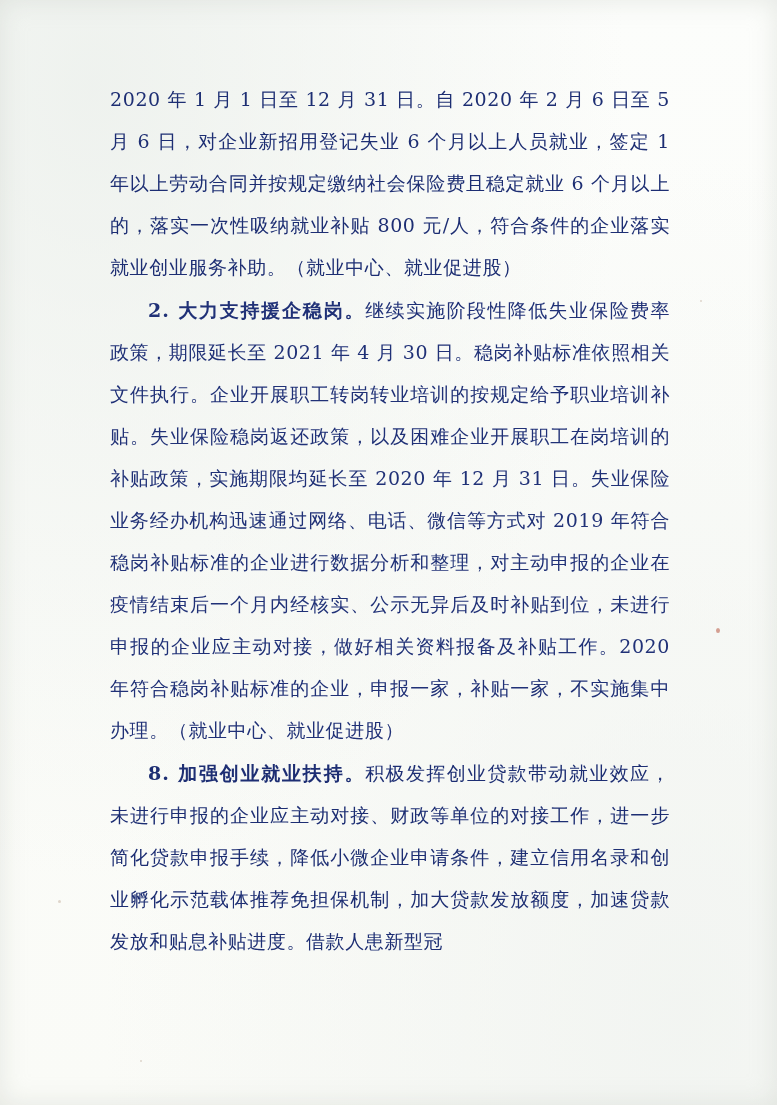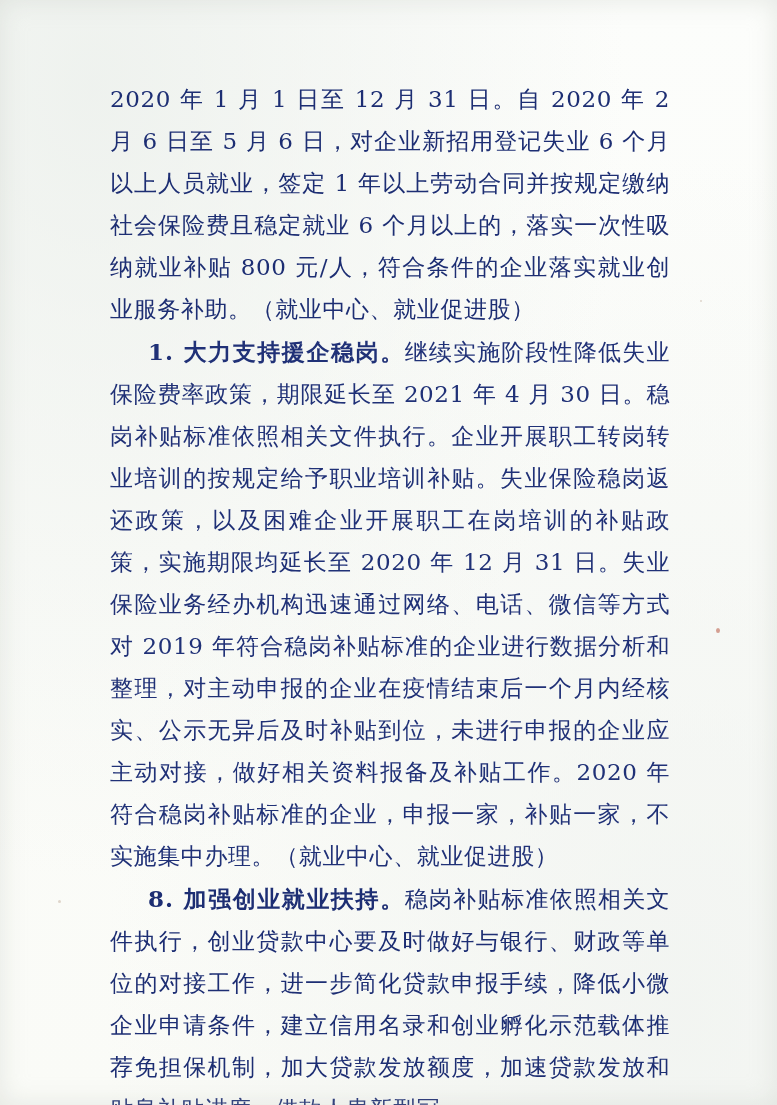--- a/index.html
+++ b/index.html
@@ -31,21 +31,21 @@
   }
   .doc-body {
     position: absolute;
     left: 110px;
     top: 78px;
     width: 560px;
     color: #1b2a6b;
   }
   p {
     margin: 0 0 1px 0;
-    font-size: 23px;
+    font-size: 19px;
     line-height: 42px;
     letter-spacing: 0.6px;
     text-align: justify;
     text-justify: inter-ideograph;
     color: #1e2f75;
     font-family: "DejaVu Serif", "Liberation Serif", serif;
   }
   p.indent {
     text-indent: 38px;
   }
@@ -71,20 +71,20 @@
 <div class="speck" style="left:716px; top:628px; width:4px; height:5px; background:#b8553f;"></div>
 <div class="speck" style="left:58px; top:900px; width:3px; height:3px;"></div>
 <div class="speck" style="left:700px; top:300px; width:2px; height:2px;"></div>
 <div class="speck" style="left:140px; top:1060px; width:2px; height:2px;"></div>
 
 <div class="doc-body">
   <p>
     <span>2020 年 1 月 1 日至 12 月 31 日。自 2020 年 2 月 6 日至 5 月 6 日，对企业新招用登记失业 6 个月以上人员就业，签定 1 年以上劳动合同并按规定缴纳社会保险费且稳定就业 6 个月以上的，落实一次性吸纳就业补贴 800 元/人，符合条件的企业落实就业创业服务补助。（就业中心、就业促进股）</span>
   </p>
   <p class="indent">
-    <span class="lead">1. 大力支持援企稳岗。</span><span>继续实施阶段性降低失业保险费率政策，期限延长至 2021 年 4 月 30 日。稳岗补贴标准依照相关文件执行。企业开展职工转岗转业培训的按规定给予职业培训补贴。失业保险稳岗返还政策，以及困难企业开展职工在岗培训的补贴政策，实施期限均延长至 2020 年 12 月 31 日。失业保险业务经办机构迅速通过网络、电话、微信等方式对 2019 年符合稳岗补贴标准的企业进行数据分析和整理，对主动申报的企业在疫情结束后一个月内经核实、公示无异后及时补贴到位，未进行申报的企业应主动对接，做好相关资料报备及补贴工作。2020 年符合稳岗补贴标准的企业，申报一家，补贴一家，不实施集中办理。（就业中心、就业促进股）</span>
+    <span class="lead">2. 大力支持援企稳岗。</span><span>继续实施阶段性降低失业保险费率政策，期限延长至 2021 年 4 月 30 日。稳岗补贴标准依照相关文件执行。企业开展职工转岗转业培训的按规定给予职业培训补贴。失业保险稳岗返还政策，以及困难企业开展职工在岗培训的补贴政策，实施期限均延长至 2020 年 12 月 31 日。失业保险业务经办机构迅速通过网络、电话、微信等方式对 2019 年符合稳岗补贴标准的企业进行数据分析和整理，对主动申报的企业在疫情结束后一个月内经核实、公示无异后及时补贴到位，未进行申报的企业应主动对接，做好相关资料报备及补贴工作。2020 年符合稳岗补贴标准的企业，申报一家，补贴一家，不实施集中办理。（就业中心、就业促进股）</span>
   </p>
   <p class="indent">
-    <span class="lead">8. 加强创业就业扶持。</span><span>稳岗补贴标准依照相关文件执行，创业贷款中心要及时做好与银行、财政等单位的对接工作，进一步简化贷款申报手续，降低小微企业申请条件，建立信用名录和创业孵化示范载体推荐免担保机制，加大贷款发放额度，加速贷款发放和贴息补贴进度。借款人患新型冠</span>
+    <span class="lead">8. 加强创业就业扶持。</span><span>积极发挥创业贷款带动就业效应，未进行申报的企业应主动对接、财政等单位的对接工作，进一步简化贷款申报手续，降低小微企业申请条件，建立信用名录和创业孵化示范载体推荐免担保机制，加大贷款发放额度，加速贷款发放和贴息补贴进度。借款人患新型冠</span>
   </p>
 </div>
 
 <div class="edge-fade"></div>
 
 </body></html>

